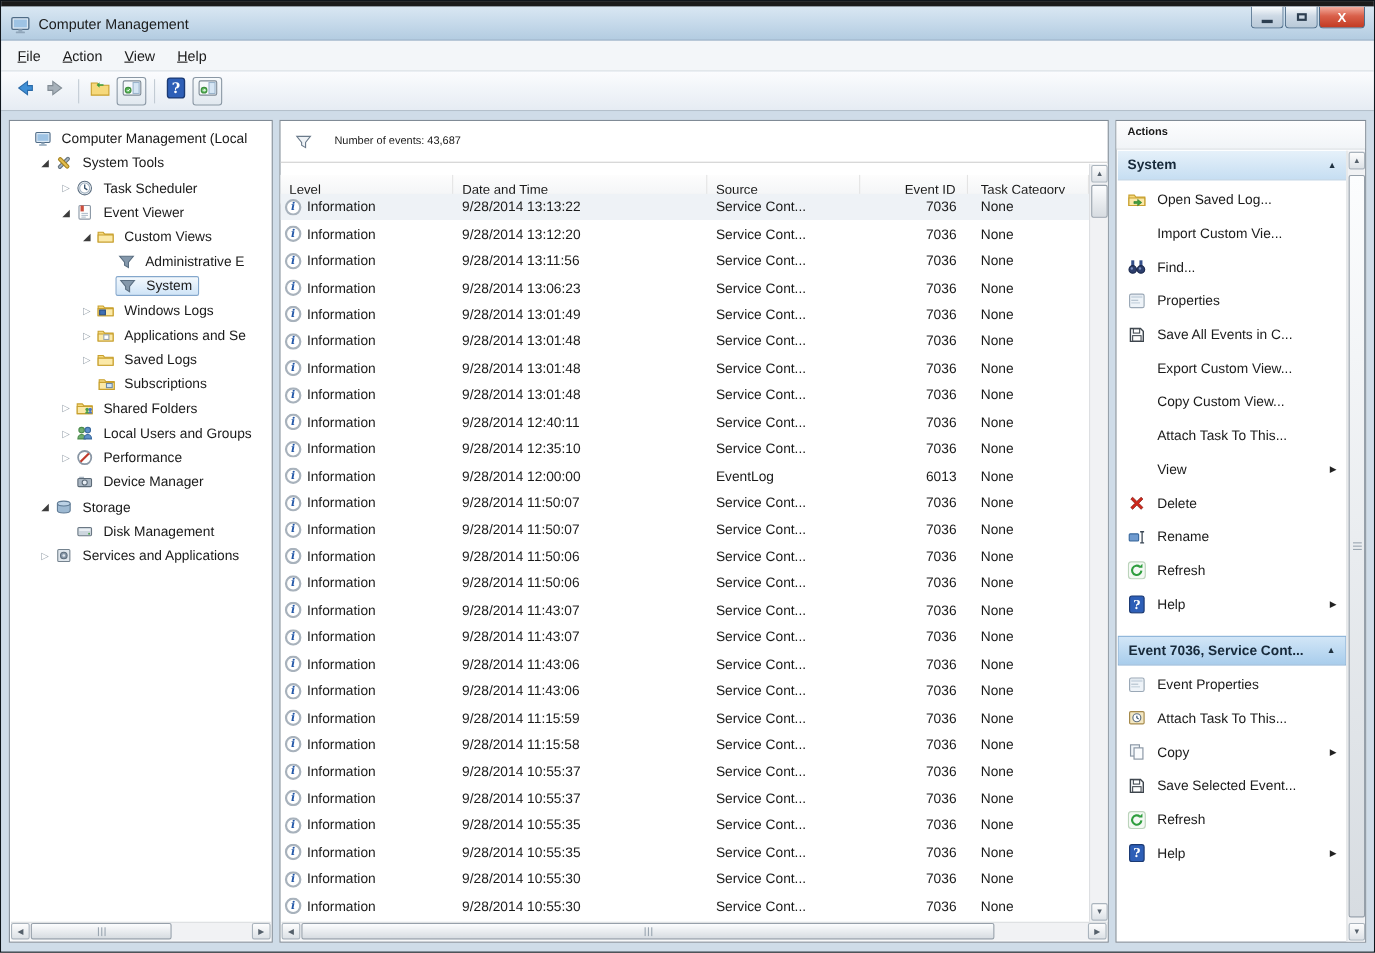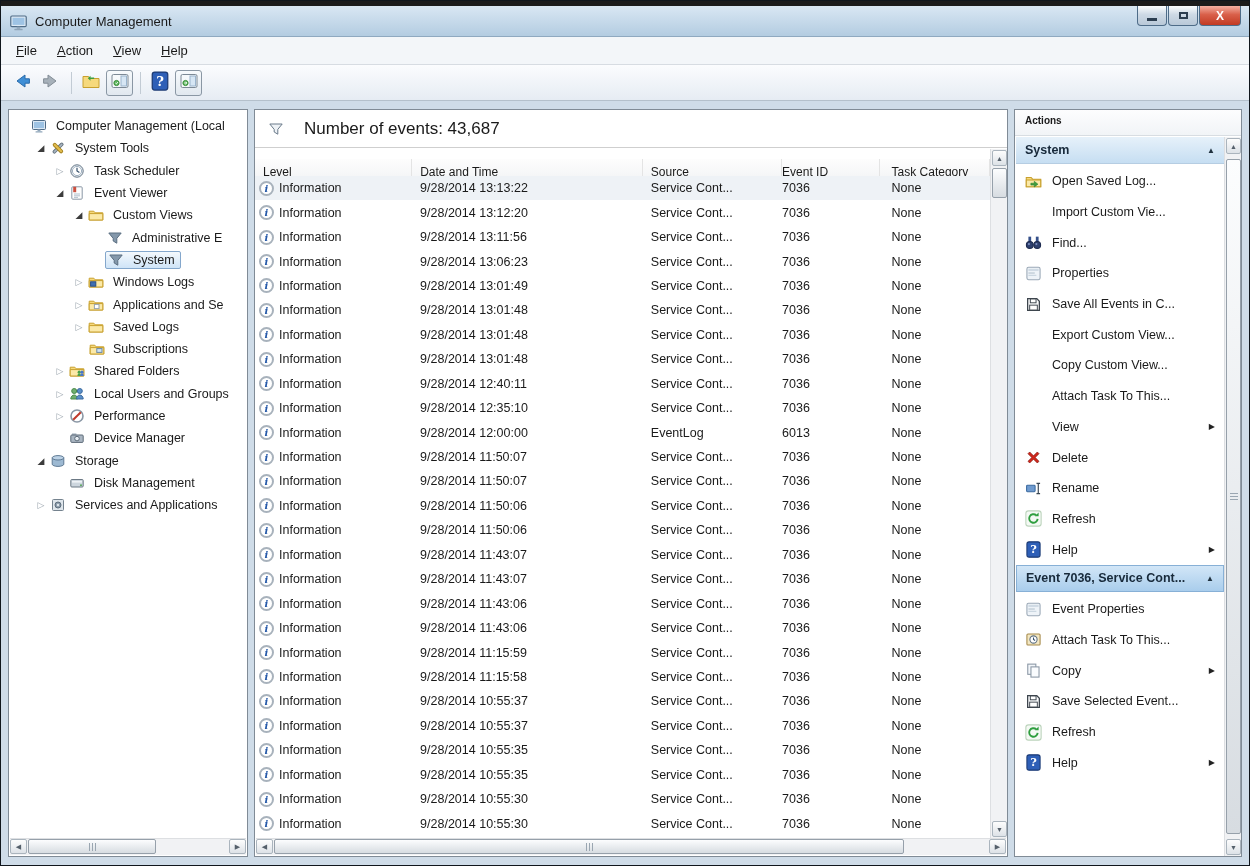--- a/index.html
+++ b/index.html
@@ -42,28 +42,28 @@
   .expander.exp{color:#3c3c3c;}
   .expander.col{color:#9aa4ad;}
   .ticon{width:17px;height:16px;flex:none;margin-right:5px;}
   .ticon svg{width:16px;height:16px;}
   .tlabel{padding:1px 3px;}
   .tree-row.selected .tlabel-wrap{border:1px solid #84a7cc;border-radius:2px;background:linear-gradient(#f4f9fd,#cfe4f7);}
   .tlabel-wrap{display:flex;align-items:center;padding:0 2px;}
   
   .infobar{height:38px;border-bottom:1px solid #cfcfcf;display:flex;align-items:center;padding-left:13px;}
   .infobar .funnel{width:16px;height:15px;margin-right:20px;}
-  .infobar .txt{font-size:17px;}
+  .infobar .txt{font-size:10px;}
   .list-header{position:absolute;top:39px;left:0;right:17px;height:27px;display:flex;
                background:linear-gradient(#fdfdfd,#f0f2f4);border-bottom:1px solid #d8d8d8;margin-top:10px;}
   .hcell{border-right:1px solid #e4e4e4;font-size:12px;padding:6px 0 0 8px;}
   .c-level{width:158px;}
   .c-date{width:232px;}
   .c-source{width:140px;}
-  .c-id{width:98px;padding-right:10px;padding-left:0;}
+  .c-id{width:98px;text-align:right;padding-right:10px;padding-left:0;}
   .c-task{width:111px;padding-left:12px;}
   .rows{position:absolute;top:66px;left:0;right:17px;bottom:18px;overflow:hidden;}
   .row{height:24.45px;display:flex;align-items:center;font-size:12.5px;}
   .row.sel{background:#eef2f6;}
   .cell{white-space:nowrap;overflow:hidden;}
   .cell.c-level{display:flex;align-items:center;padding-left:4px;}
   .cell.c-date{padding-left:8px;}
   .cell.c-source{padding-left:8px;}
   .info-badge{width:15px;height:15px;border-radius:50%;background:#fff;border:2px solid #a8b2bc;
               color:#2458a8;font:italic bold 10px "DejaVu Serif",serif;display:flex;align-items:center;
@@ -84,21 +84,21 @@
   .grip-v{display:flex;gap:2px;}
   .grip-v i{width:1px;height:8px;background:#9aa6b1;}
   .grip-h{display:flex;flex-direction:column;gap:2px;}
   .grip-h i{width:8px;height:1px;background:#9aa6b1;}
   
   .actions-title{height:26px;padding:5px 0 0 10px;font-weight:bold;font-size:10px;
                  background:linear-gradient(#fdfdfe,#f1f4f7);border-bottom:1px solid #d8dde2;}
   .actions-body{position:absolute;top:27px;left:1px;right:17px;bottom:1px;overflow:hidden;}
   .sec-header{height:27px;display:flex;align-items:center;padding:0 9px;font-weight:bold;font-size:12.5px;
               color:#17293a;background:linear-gradient(#e6f1fa,#c6def2);border-bottom:1px solid #b6cde2;margin-bottom:2px;}
-  .sec-header.selected{background:linear-gradient(#d2e6f7,#a9cdec);border:1px solid #87b0d6;}
+  .sec-header.selected{background:linear-gradient(#d2e6f7,#a9cdec);border:1px solid #87b0d6;margin-top:13px;}
   .sec-chevron{margin-left:auto;font-size:8px;color:#20313f;}
   .action-item{height:30.7px;display:flex;align-items:center;padding-left:9px;font-size:12.5px;}
   .aicon{width:18px;height:17px;flex:none;margin-right:9px;}
   .aicon svg{width:17px;height:17px;}
   .sub-arrow{margin-left:auto;padding-right:9px;font-size:8px;color:#222;}
   .actions-scroll{top:27px;bottom:0;}
 </style>
 </head>
 <body>
 

